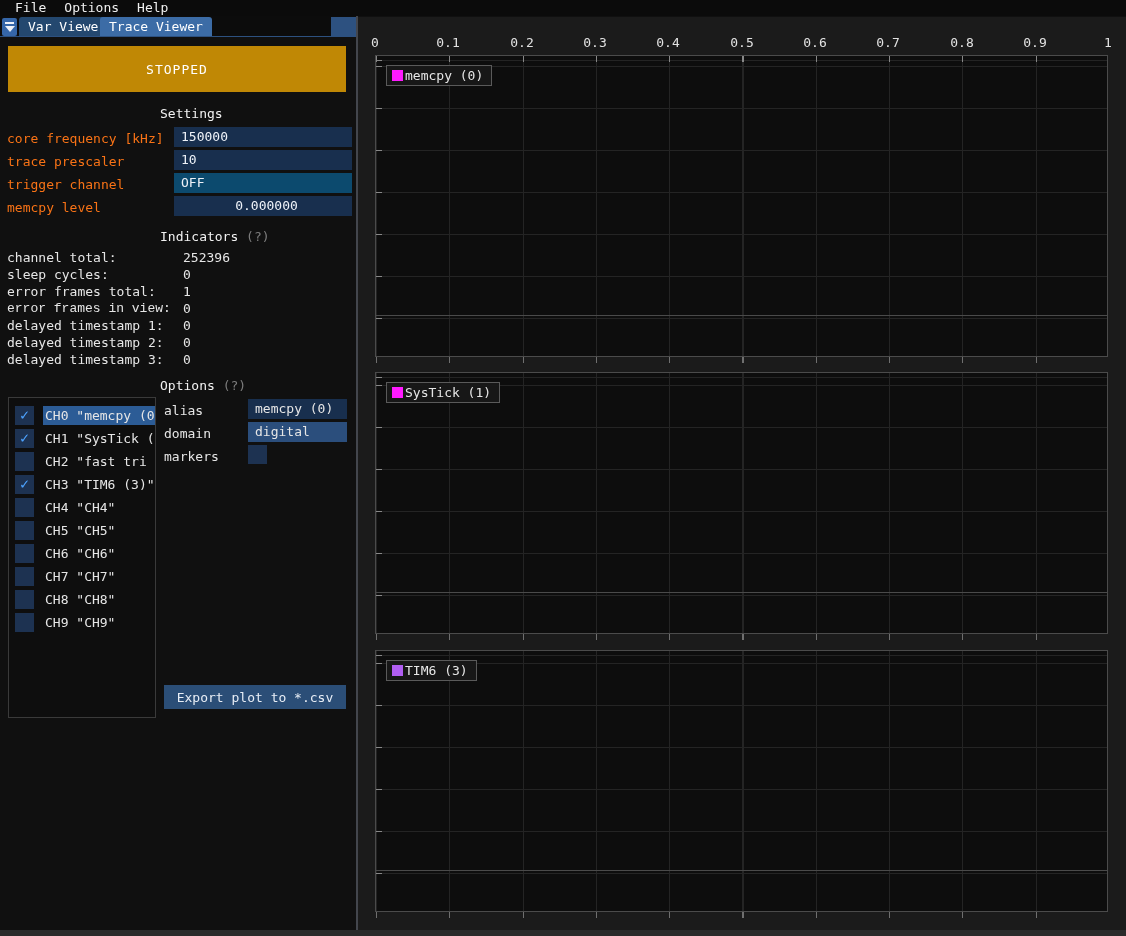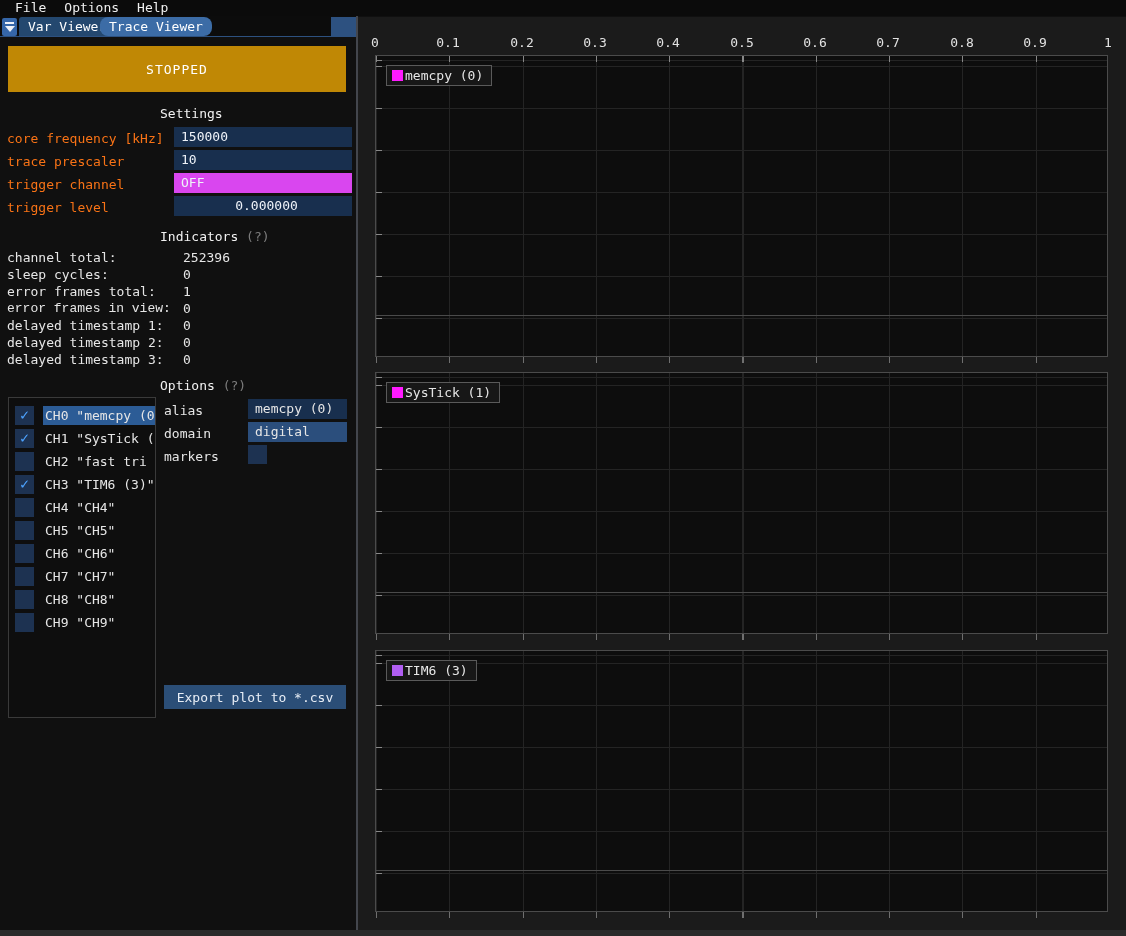--- a/index.html
+++ b/index.html
@@ -18,36 +18,36 @@
     background:#0c0c0c; border-bottom:1px solid #2d5180; }
   .tablist-btn { position:absolute; left:2px; top:2px; width:15px; height:18px;
     background:#3566a8; border-radius:2px; display:flex; flex-direction:column;
     align-items:center; justify-content:center; }
   .tablist-btn .bar { width:9px; height:2px; background:#eef2f8; margin-bottom:2px; }
   .tablist-btn .tri { width:0; height:0; border-left:5px solid transparent;
     border-right:5px solid transparent; border-top:6px solid #eef2f8; }
   .tab { position:absolute; top:1px; height:19px; line-height:19px; padding:0 9px;
     border-radius:3px 3px 0 0; color:#ffffff; }
   .tab.var { left:19px; background:#24486f; }
-  .tab.trace { left:100px; background:#3c6ca6;border-radius:8px; }
+  .tab.trace { left:100px; background:#3c6ca6; }
   .tabbar-accent { position:absolute; right:0; top:1px; width:26px; height:19px; background:#2d5180; }
   
   .vsep { position:absolute; left:356px; top:16px; width:2px; height:914px; background:#43464d; }
   .bottom-strip { position:absolute; left:0; bottom:0; width:1126px; height:6px; background:#2a2a2a; }
   
   .left-panel { position:absolute; left:0; top:37px; width:315px; height:893px; background:#101010; }
   .stopped-btn { position:absolute; left:8px; top:9px; width:338px; height:46px;
     background:#c08805; color:#ffffff; display:flex; align-items:center; justify-content:center;
     letter-spacing:1px; }
   .section-title { position:absolute; left:160px; white-space:nowrap; color:#f2f2f2; }
   .section-title .help { color:#7d7d7d; }
   .form-label { position:absolute; left:7px; color:#f97316; white-space:nowrap; }
   .field { position:absolute; left:174px; width:178px; height:20px; line-height:20px;
     padding-left:7px; background:#182f4e; color:#eef2f8; white-space:nowrap; overflow:hidden; }
-  .field.combo { background:#d946ef; }
+  .field.combo { background:#0c4a6e; }
   .ind-label { position:absolute; left:7px; white-space:nowrap; }
   .ind-value { position:absolute; left:183px; white-space:nowrap; }
   
   .chan-listbox { position:absolute; left:8px; top:360px; width:148px; height:321px;
     background:#0e0e0e; border:1px solid #3a3a3a; overflow:hidden; }
   .chan-row { position:absolute; left:0; width:146px; height:19px; display:flex; align-items:center; }
   .checkbox { width:19px; height:19px; background:#1d3251; flex:0 0 19px;
     display:flex; align-items:center; justify-content:center; }
   .checkbox.checked::after { content:"\2713"; color:#4da3ff; font-weight:bold; font-size:15px; line-height:1; }
   .chan-label { margin-left:9px; padding:2px 2px 2px 2px; white-space:nowrap; overflow:hidden; flex:1; }
@@ -112,21 +112,21 @@
     <div class="stopped-btn">STOPPED</div>
 
     <div class="section-title" style="top:69px;">Settings</div>
 
     <div class="form-label" style="top:94px;">core frequency [kHz]</div>
     <div class="field" style="top:90px;">150000</div>
     <div class="form-label" style="top:117px;">trace prescaler</div>
     <div class="field" style="top:113px;">10</div>
     <div class="form-label" style="top:140px;">trigger channel</div>
     <div class="field combo" style="top:136px;">OFF</div>
-    <div class="form-label" style="top:163px;">trigger level</div>
+    <div class="form-label" style="top:163px;">memcpy level</div>
     <div class="field" style="top:159px;text-align:center;">0.000000</div>
 
     <div class="section-title" style="top:192px;">
       <span>Indicators</span>
       <span class="help"> <span>(?)</span></span>
     </div>
 
     <div class="ind-label" style="top:213px;">channel total:</div>
     <div class="ind-value" style="top:213px;">252396</div>
     <div class="ind-label" style="top:230px;">sleep cycles:</div>

